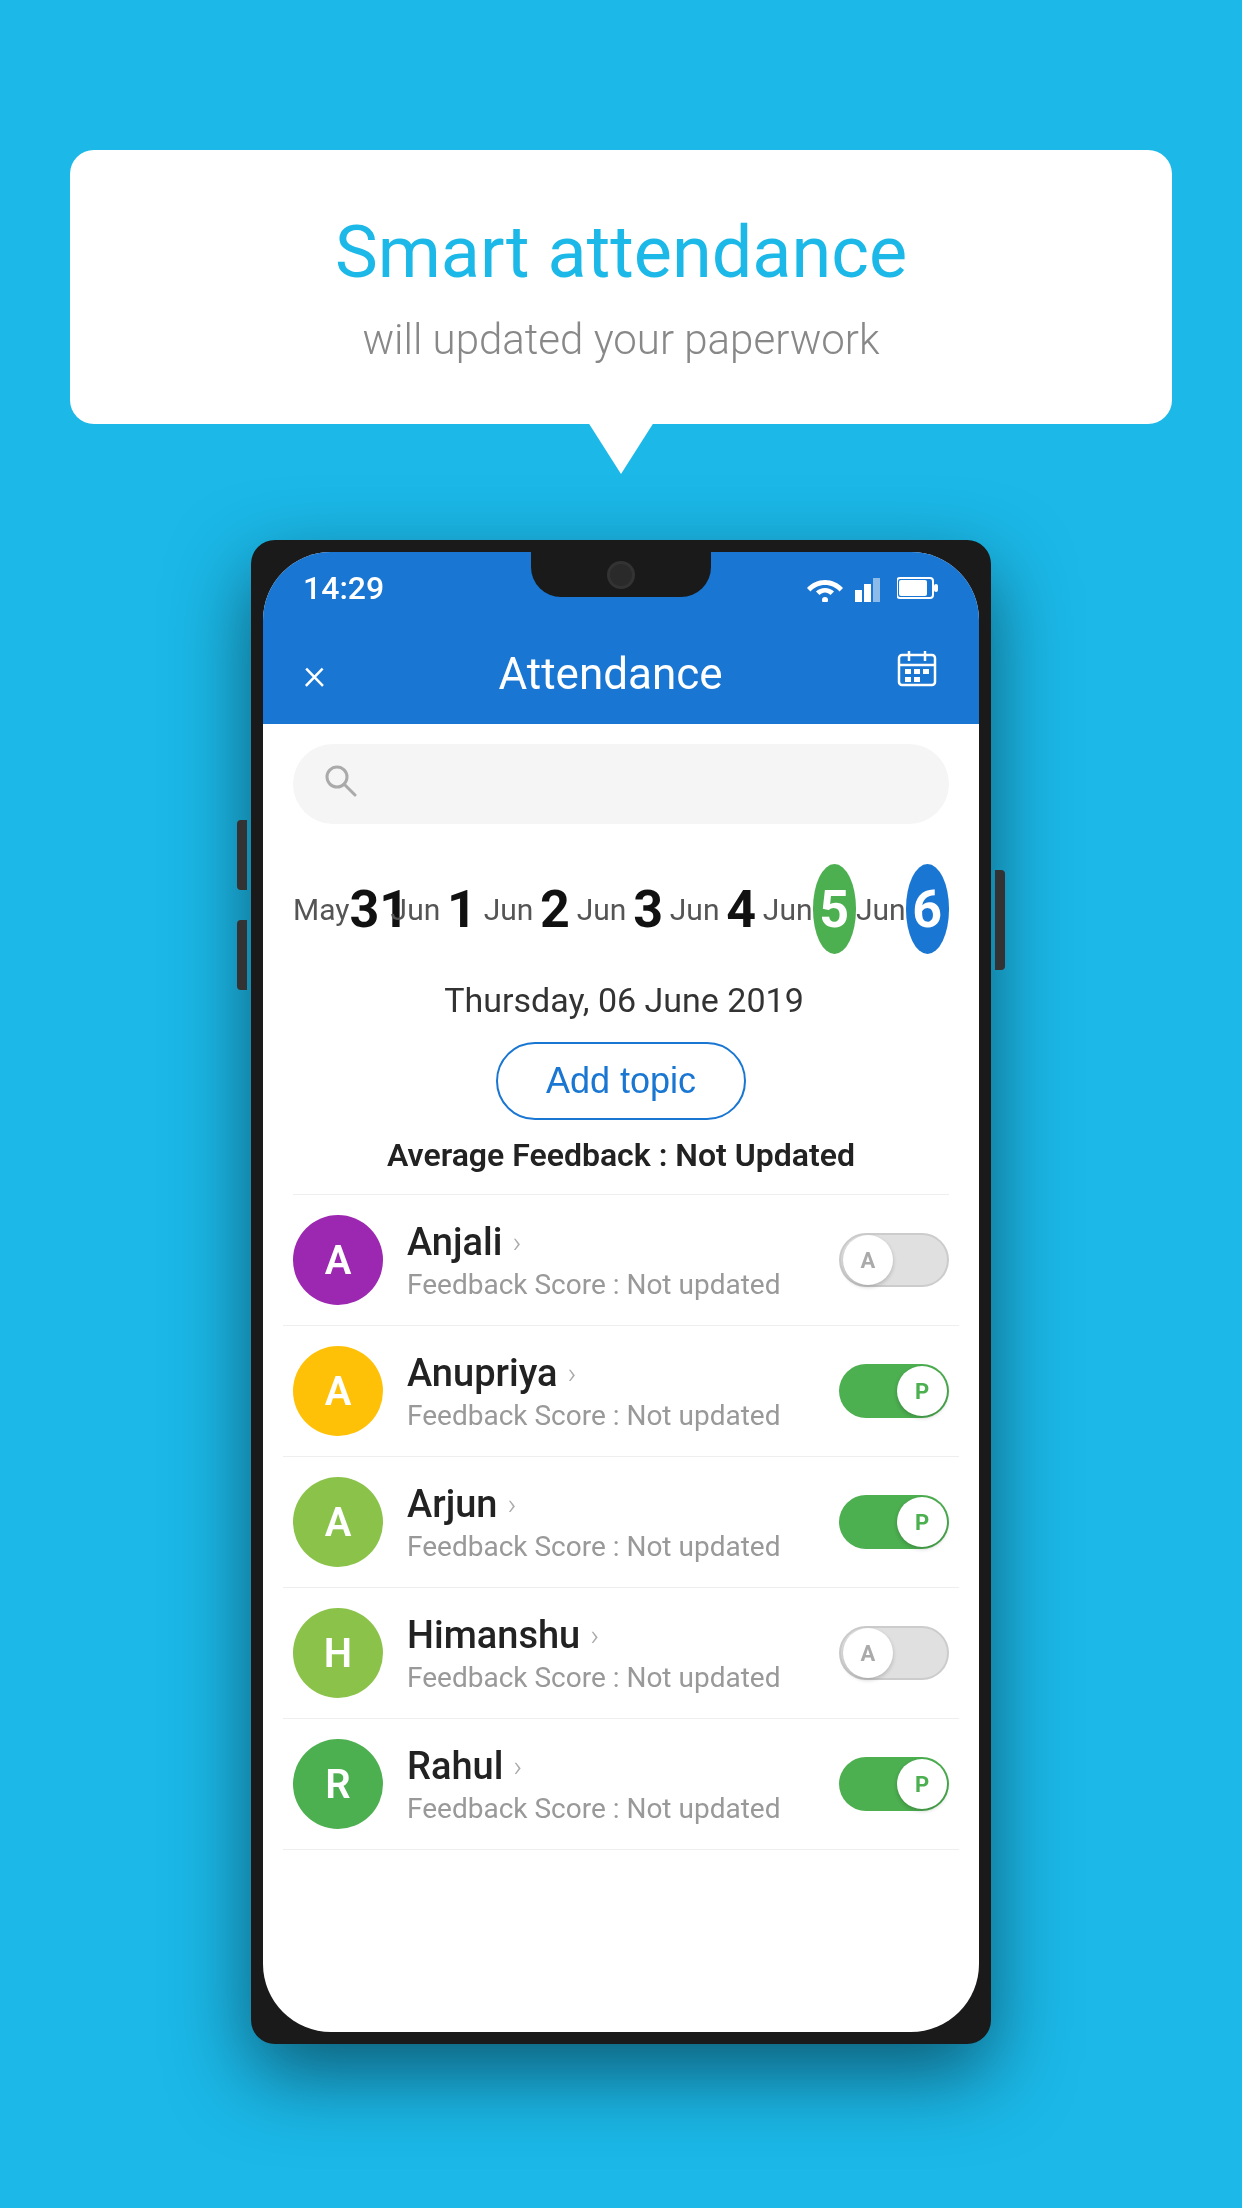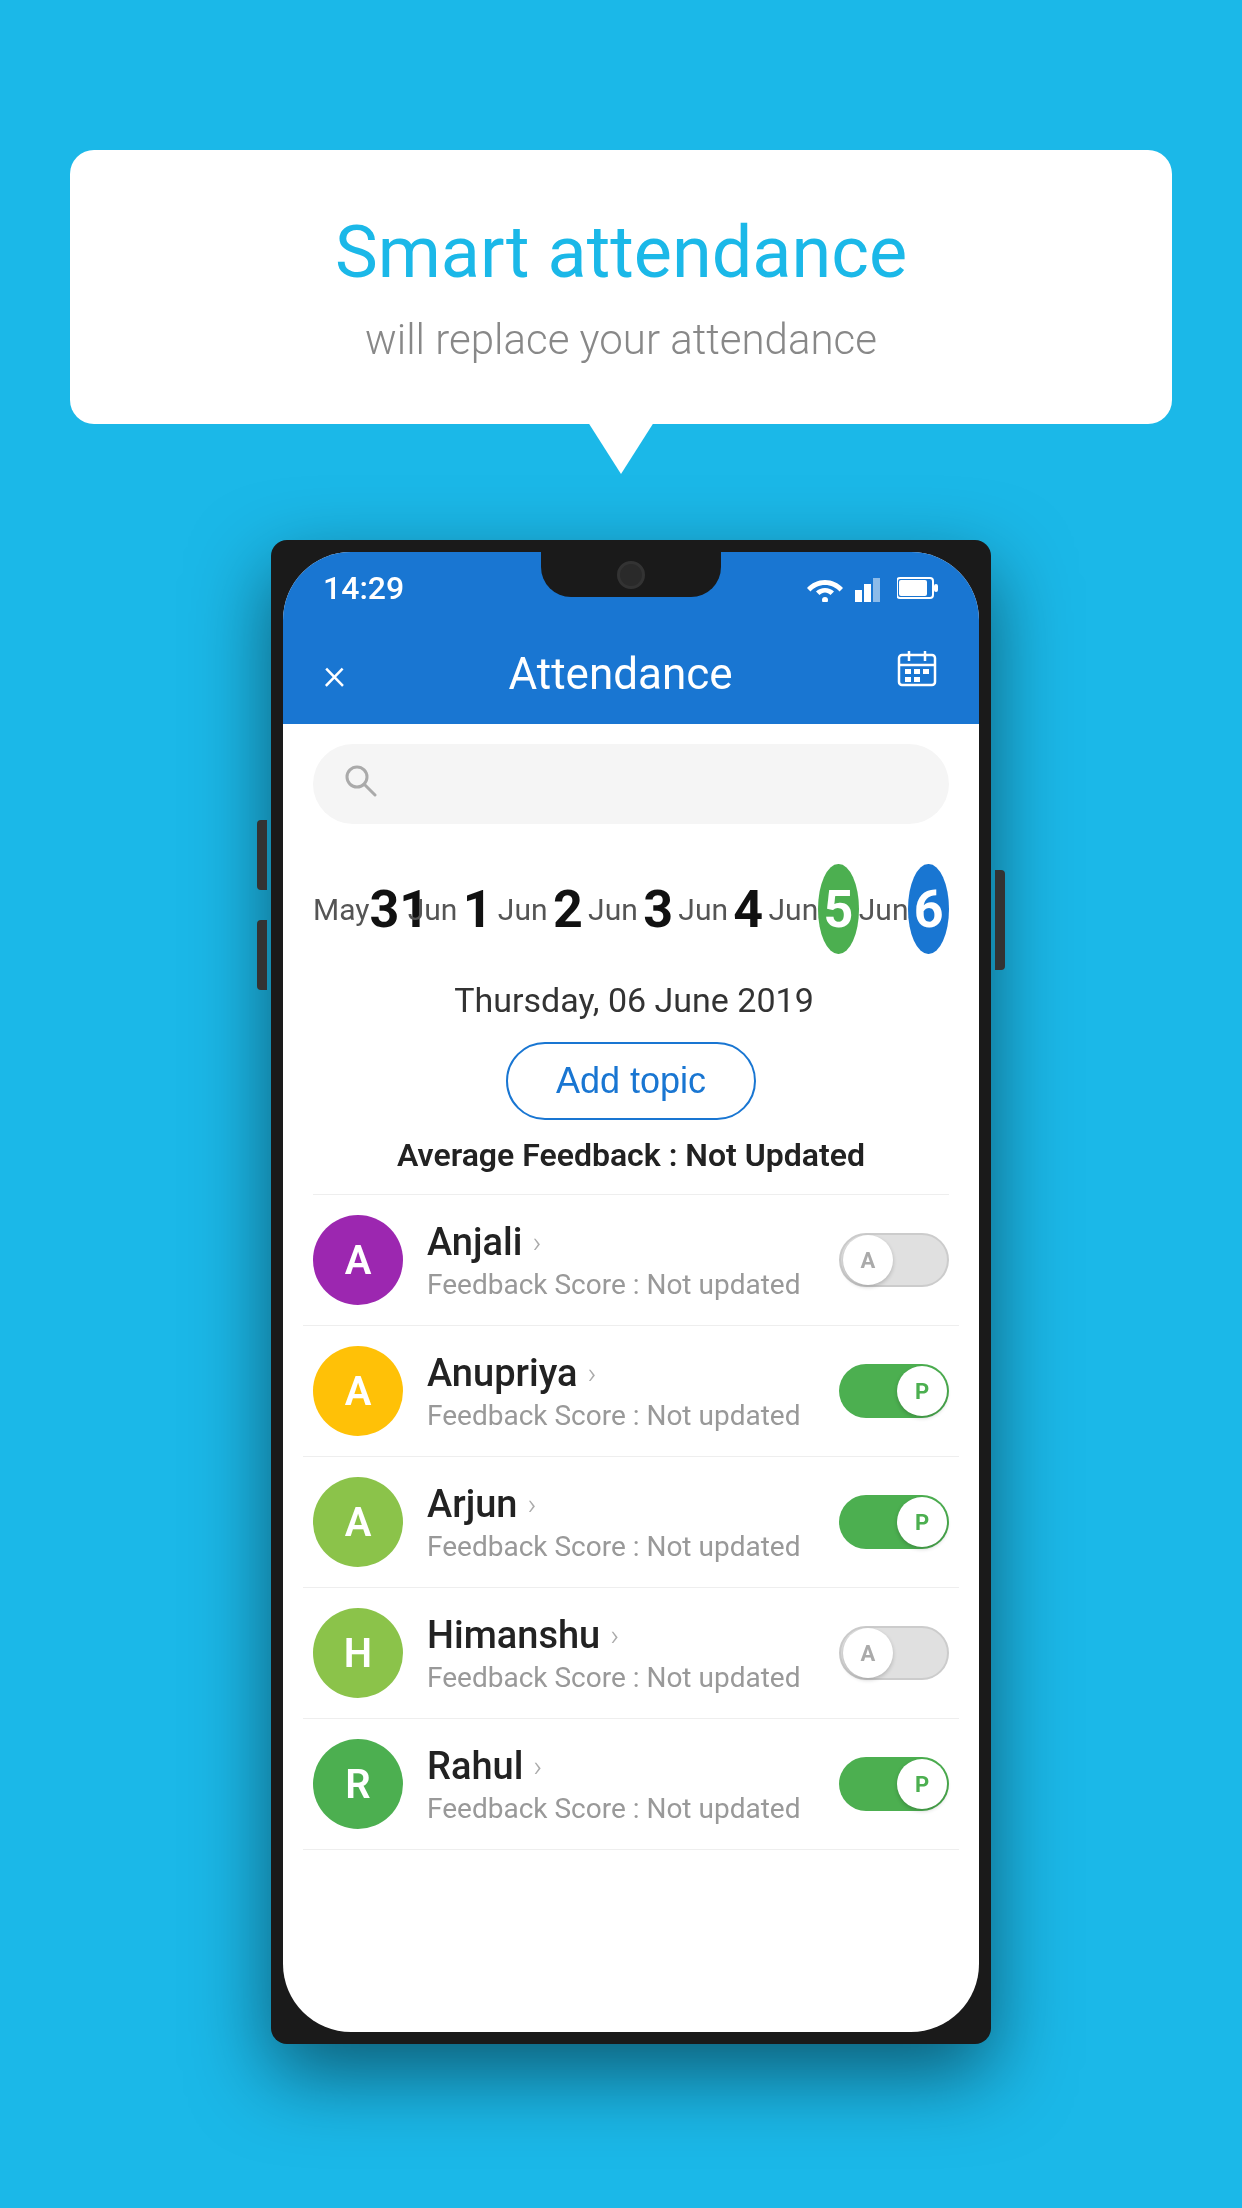--- a/index.html
+++ b/index.html
@@ -59,25 +59,24 @@
     .phone-container {
       position: absolute;
       top: 540px;
       left: 50%;
       transform: translateX(-50%);
       width: 740px;
     }
 
     .phone-outer {
       background: #1a1a1a;
-      border-radius: 16px;
+      border-radius: 24px;
       padding: 12px;
       box-shadow: 0 30px 80px rgba(0,0,0,0.5);
       position: relative;
-      margin-left: 20px;
     }
 
     .phone-notch-area {
       position: absolute;
       top: 12px;
       left: 50%;
       transform: translateX(-50%);
       width: 180px;
       height: 45px;
       background: #1a1a1a;
@@ -396,21 +395,21 @@
       background: #333;
       border-radius: 0 4px 4px 0;
     }
   </style>
 </head>
 <body>
 
 <div class="speech-bubble-container">
   <div class="speech-bubble">
     <div class="title">Smart attendance</div>
-    <div class="subtitle">will replace your attendance</div>
+    <div class="subtitle">will updated your paperwork</div>
   </div>
 </div>
 
 <div class="phone-container">
   <div class="phone-outer">
     <div class="phone-side-vol"></div>
     <div class="phone-side-vol2"></div>
     <div class="phone-side-power"></div>
     <div class="phone-notch-area">
       <div class="phone-camera"></div>

